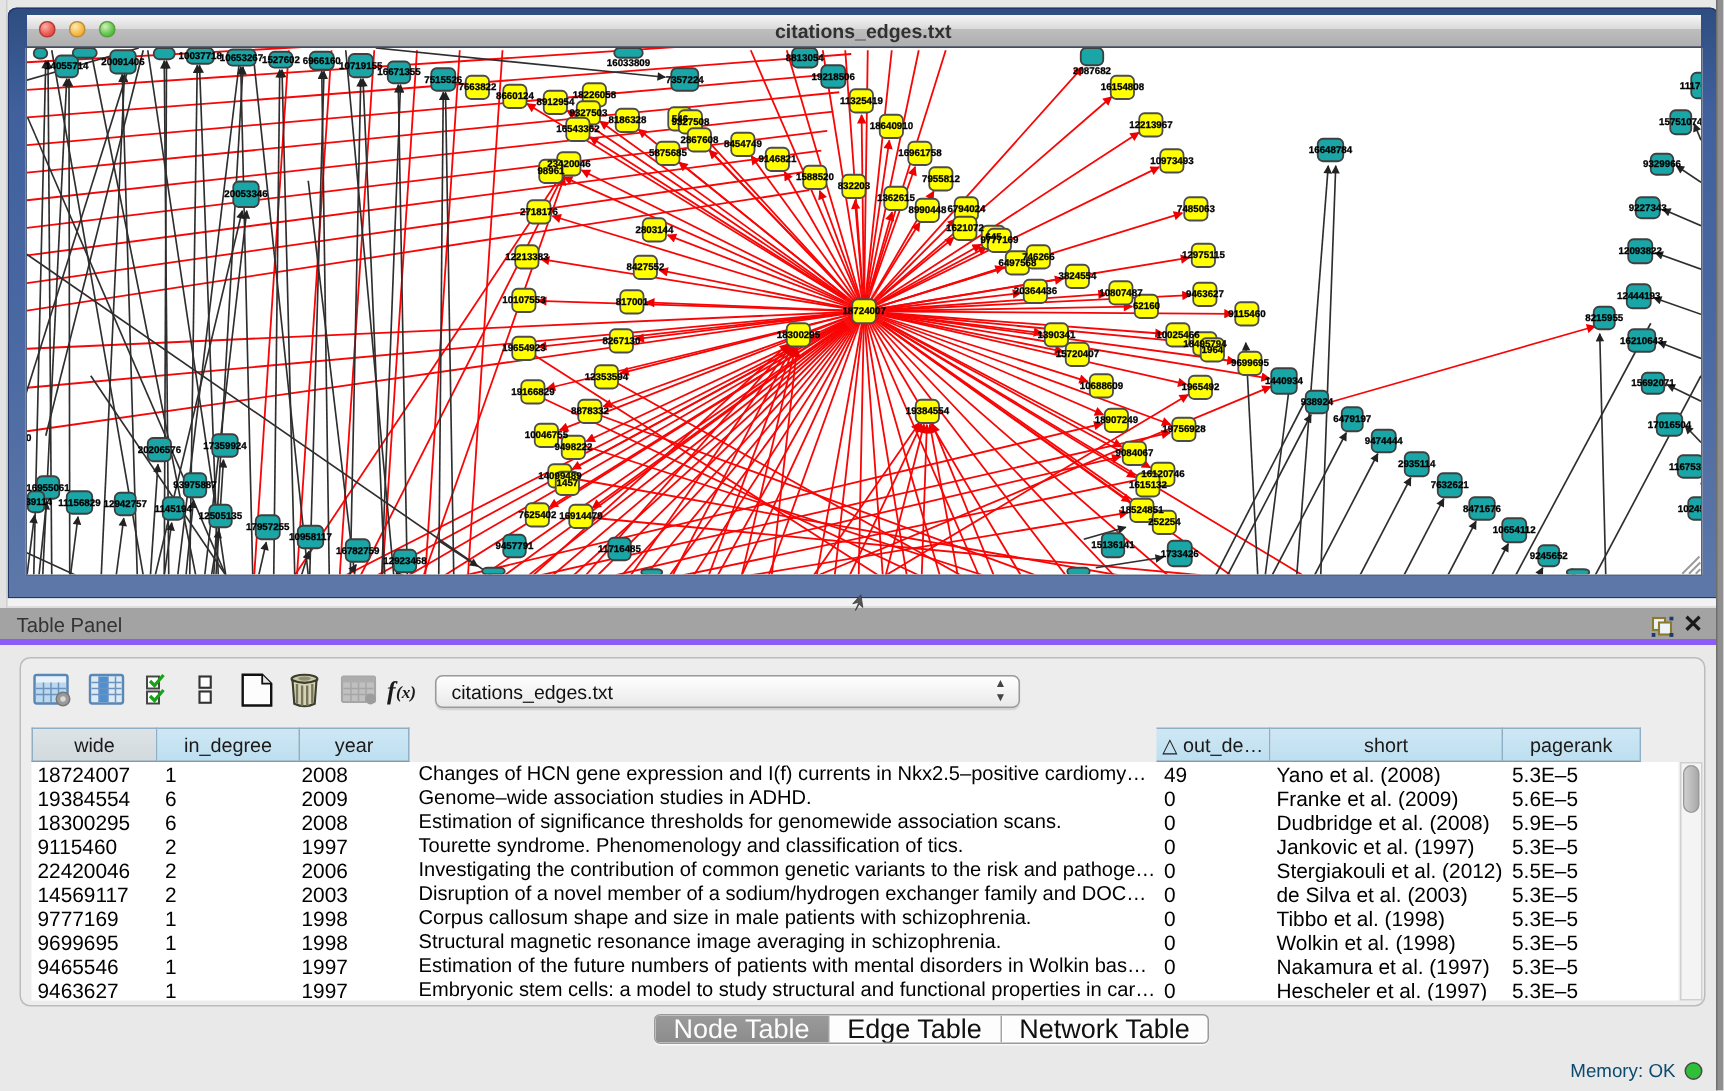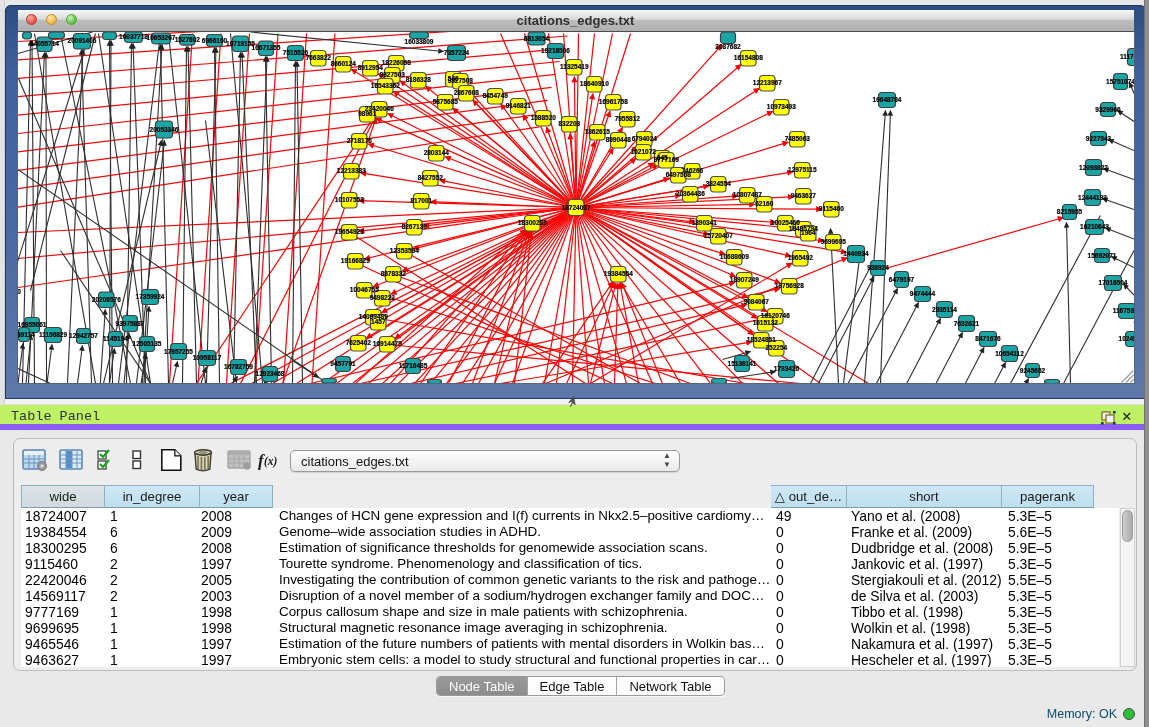--- a/index.html
+++ b/index.html
@@ -22,21 +22,21 @@
 #tl3 { left:48.5px;  background:radial-gradient(circle at 35% 30%,#d2f2b8,#6cc958 55%,#3da42c); border:1px solid #57a23f;}
 #ttext { position:absolute; left:0; right:0; top:3.5px; text-align:center;
   font-size:13px; font-weight:bold; color:#303030; }
 #canvas { position:absolute; left:11.5px; top:26.5px; width:1118px; height:352px; background:#fff; overflow:hidden; border-left:1px solid #56637a; border-right:1px solid #56637a; border-bottom:1px solid #56637a; }
 
 #divider { position:absolute; left:0; top:399px; width:1144px; height:5.5px; background:#f2f2f2; border-bottom:1px solid #dedede; }
 #cursor { position:absolute; left:567px; top:-2px; font-size:11px; color:#333; transform:scaleX(0.9); }
 
 #tpanel { position:absolute; left:0; top:399px; width:1144px; height:328px; background:#e9e9e9; }
 #tphead { position:absolute; left:0; top:5.5px; width:100%; height:25px;
-  background:#bef264; border-bottom:6px solid #8b5cf6;font-family:Liberation Mono, monospace; }
+  background:#a3a3a3; border-bottom:4px solid #8b5cf6; }
 #tphead .t { position:absolute; left:11px; top:4px; font-size:13.5px; color:#333; }
 #fico { position:absolute; left:1101px; top:6px; width:15px; height:14px; }
 #xico { position:absolute; left:1122px; top:1px; font-size:16px; font-weight:bold; color:#1a1a1a; }
 #inner { position:absolute; left:13px; top:39px; width:1124px; height:233px;
   background:#ededed; border:1.5px solid #bcbcbc; border-radius:7px; }
 #toolbar { position:absolute; left:6px; top:9px; width:1100px; height:28px; }
 #combo { position:absolute; left:270px; top:2px; width:390px; height:22px;
   background:linear-gradient(180deg,#ffffff,#f2f2f2 60%,#e9e9e9); border:1px solid #9a9a9a; border-radius:5px;
   font-size:13px; color:#111; line-height:21px; padding-left:10px;
   box-shadow:0 1px 1px rgba(0,0,0,0.12); }
@@ -54,21 +54,21 @@
 .c3 { width:498px; padding-left:6px; font-size:13.4px; }
 .c4 { width:76px; padding-left:5px; }
 .c5 { width:155px; padding-left:4px; }
 .c6 { width:92px; padding-left:6px;margin-left:35px; }
 #vsb { position:absolute; right:1px; top:69px; width:15px; height:159px; background:#f4f4f4; border:1px solid #d0d0d0; }
 #vsb .th { position:absolute; left:1px; top:1px; width:11px; height:32px; background:linear-gradient(90deg,#cfcfcf,#a9a9a9); border-radius:6px; border:1px solid #9a9a9a;}
 
 #tabs { position:absolute; left:436px; top:676px; height:20px; display:flex;
   border:1px solid #9a9a9a; border-radius:4px; overflow:hidden; background:#fdfdfd;
   box-shadow:0 1px 0 rgba(255,255,255,0.7);}
-.tab { font-size:13px; line-height:19px; padding:0 12px; color:#111; border-left:1px solid #a5a5a5; }
+.tab { font-size:18px; line-height:19px; padding:0 12px; color:#111; border-left:1px solid #a5a5a5; }
 .tab:first-child { border-left:none; }
 .tab.sel { background:linear-gradient(180deg,#9a9a9a,#8c8c8c); color:#fdfdfd; }
 
 #status { position:absolute; right:14px; top:707px; font-size:12.5px; color:#0c4a6e;margin-left:15px; }
 #status .dot { display:inline-block; width:12px; height:12px; border-radius:50%;
   background:#2fbf38; border:1.5px solid #4a4a4a; vertical-align:-2px; margin-left:6px; }
 </style></head>
 <body>
 <div id="page">
   <div id="win">
@@ -713,21 +713,21 @@
                 <td class="c1">2</td>
                 <td class="c2">1997</td>
                 <td class="c3">Tourette syndrome. Phenomenology and classification of tics.</td>
                 <td class="c4">0</td>
                 <td class="c5">Jankovic et al. (1997)</td>
                 <td class="c6">5.3E–5</td>
               </tr>
 <tr>
                 <td class="c0">22420046</td>
                 <td class="c1">2</td>
-                <td class="c2">2005</td>
+                <td class="c2">2006</td>
                 <td class="c3">Investigating the contribution of common genetic variants to the risk and pathogen…</td>
                 <td class="c4">0</td>
                 <td class="c5">Stergiakouli et al. (2012)</td>
                 <td class="c6">5.5E–5</td>
               </tr>
 <tr>
                 <td class="c0">14569117</td>
                 <td class="c1">2</td>
                 <td class="c2">2003</td>
                 <td class="c3">Disruption of a novel member of a sodium/hydrogen exchanger family and DOCK…</td>

